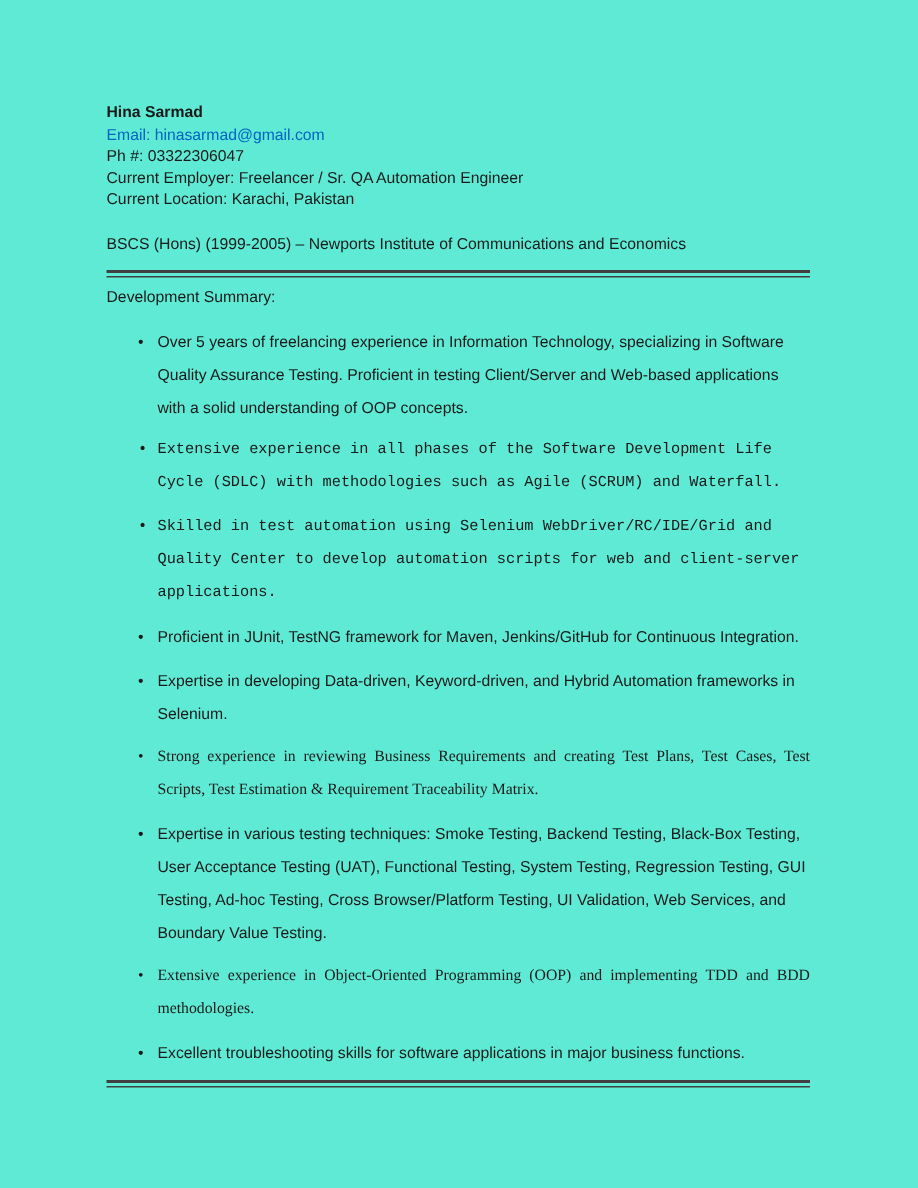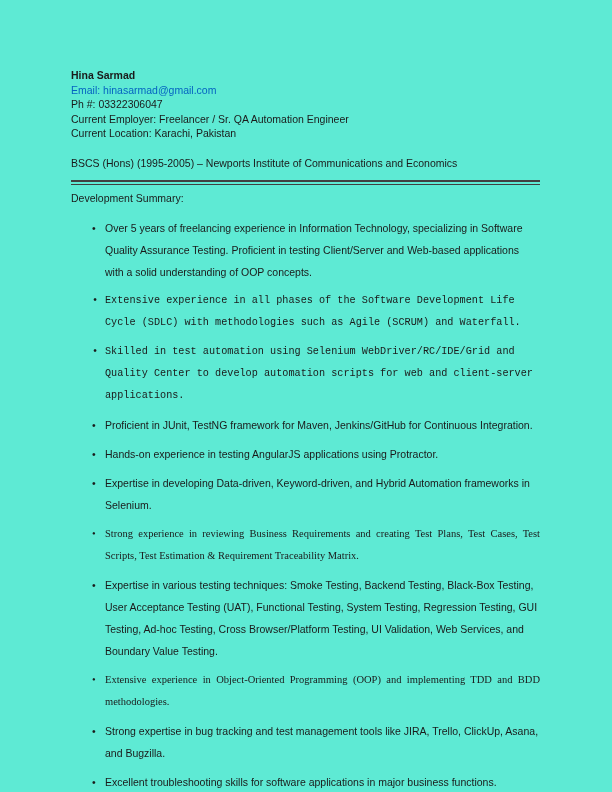--- a/index.html
+++ b/index.html
@@ -73,36 +73,34 @@
 
 <div class="page">
 
   <div class="hdr">
     <p class="name">Hina Sarmad</p>
     <p><a class="email">Email: hinasarmad@gmail.com</a></p>
     <p>Ph #: 03322306047</p>
     <p>Current Employer: Freelancer / Sr. QA Automation Engineer</p>
     <p>Current Location: Karachi, Pakistan</p>
     <div class="spacer"></div>
-    <p>BSCS (Hons) (1995-2005) – Newports Institute of Communications and Economics</p>
+    <p>BSCS (Hons) (1999-2005) – Newports Institute of Communications and Economics</p>
   </div>
 
   <div class="divider top"></div>
 
   <p class="summary-heading">Development Summary:</p>
 
   <ul class="summary">
     <li>Over 5 years of freelancing experience in Information Technology, specializing in Software Quality Assurance Testing. Proficient in testing Client/Server and Web-based applications with a solid understanding of OOP concepts.</li>
     <li class="alt-font">Extensive experience in all phases of the Software Development Life Cycle (SDLC) with methodologies such as Agile (SCRUM) and Waterfall.</li>
     <li class="alt-font">Skilled in test automation using Selenium WebDriver/RC/IDE/Grid and Quality Center to develop automation scripts for web and client-server applications.</li>
     <li>Proficient in JUnit, TestNG framework for Maven, Jenkins/GitHub for Continuous Integration.</li>
-    <li>Hands-on experience in testing AngularJS applications using Protractor.</li>
     <li>Expertise in developing Data-driven, Keyword-driven, and Hybrid Automation frameworks in Selenium.</li>
     <li class="justify">Strong experience in reviewing Business Requirements and creating Test Plans, Test Cases, Test Scripts, Test Estimation &amp; Requirement Traceability Matrix.</li>
     <li>Expertise in various testing techniques: Smoke Testing, Backend Testing, Black-Box Testing, User Acceptance Testing (UAT), Functional Testing, System Testing, Regression Testing, GUI Testing, Ad-hoc Testing, Cross Browser/Platform Testing, UI Validation, Web Services, and Boundary Value Testing.</li>
     <li class="justify">Extensive experience in Object-Oriented Programming (OOP) and implementing TDD and BDD methodologies.</li>
-    <li>Strong expertise in bug tracking and test management tools like JIRA, Trello, ClickUp, Asana, and Bugzilla.</li>
     <li>Excellent troubleshooting skills for software applications in major business functions.</li>
   </ul>
 
   <div class="divider bottom"></div>
 
 </div>
 
 </body></html>

